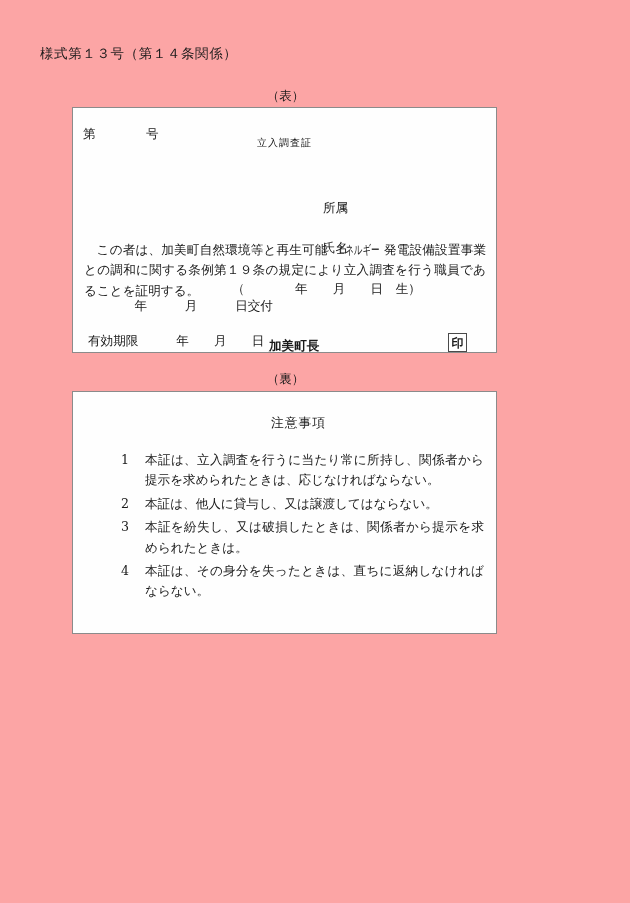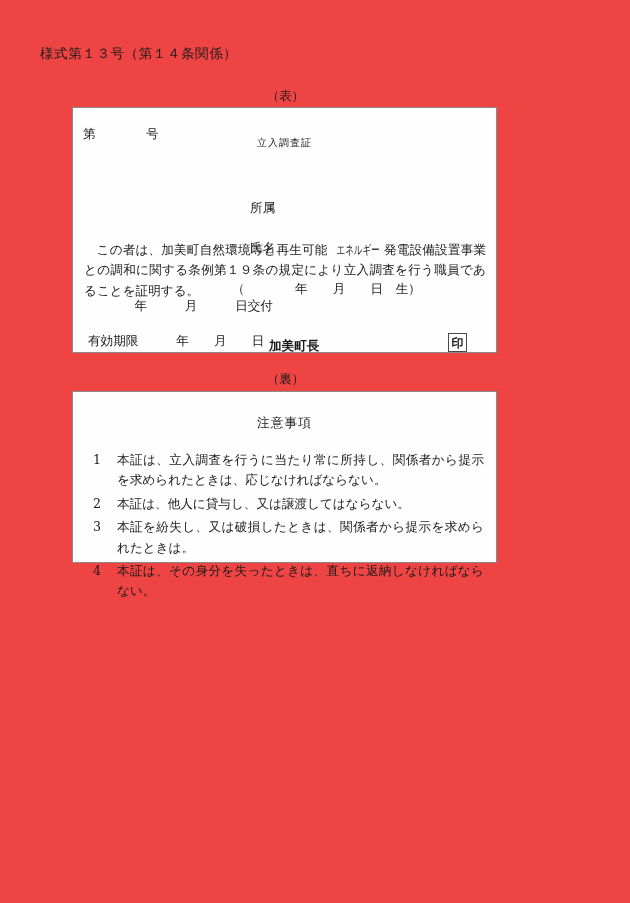--- a/index.html
+++ b/index.html
@@ -11,21 +11,21 @@
     width: 630px;
     height: 903px;
     position: relative;
     font-family: "DejaVu Serif", "Liberation Serif", serif;
     color: #1a1a1a;
     -webkit-font-smoothing: antialiased;
   }
   .page {
     position: absolute;
     inset: 0;
-    background: #ef4444;
+    background: #fca5a5;
   }
 
   
   .form-no {
     position: absolute;
     left: 40px;
     top: 45px;
     font-size: 13.5px;
     letter-spacing: 0.6px;
     white-space: pre;
@@ -45,21 +45,21 @@
   
   .card {
     position: absolute;
     left: 72px;
     width: 425px;
     border: 1px solid #8b8b8b;
     background: #fefefe;
     box-sizing: border-box;
   }
   #card-front { top: 107px; height: 246px; }
-  #card-back  { top: 391px; height: 172px; }
+  #card-back  { top: 391px; height: 243px; padding-left: 28px; }
 
   .card-inner {
     position: relative;
     width: 100%;
     height: 100%;
     font-size: 12.6px;
     line-height: 1.55;
   }
 
   
@@ -77,20 +77,21 @@
     text-align: center;
     font-size: 10px;
     letter-spacing: 1px;
   }
   .field-block {
     position: absolute;
     left: 145px;
     top: 70px;
     white-space: pre;
     line-height: 1.6;
+    text-align: center;
   }
   .field-birth {
     padding-left: 14px;
     display: block;
   }
   .body-text {
     position: absolute;
     left: 11px;
     right: 10px;
     top: 132px;

